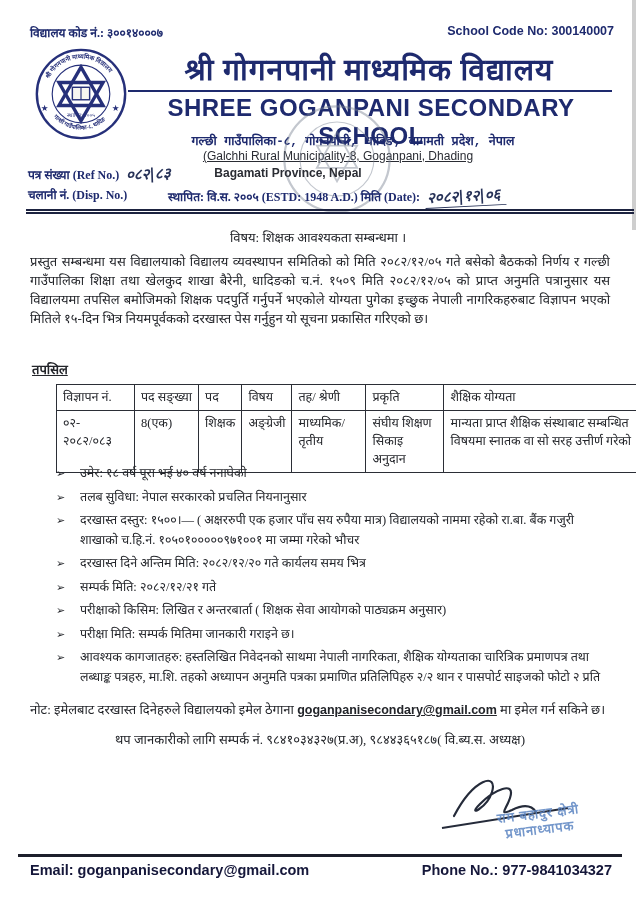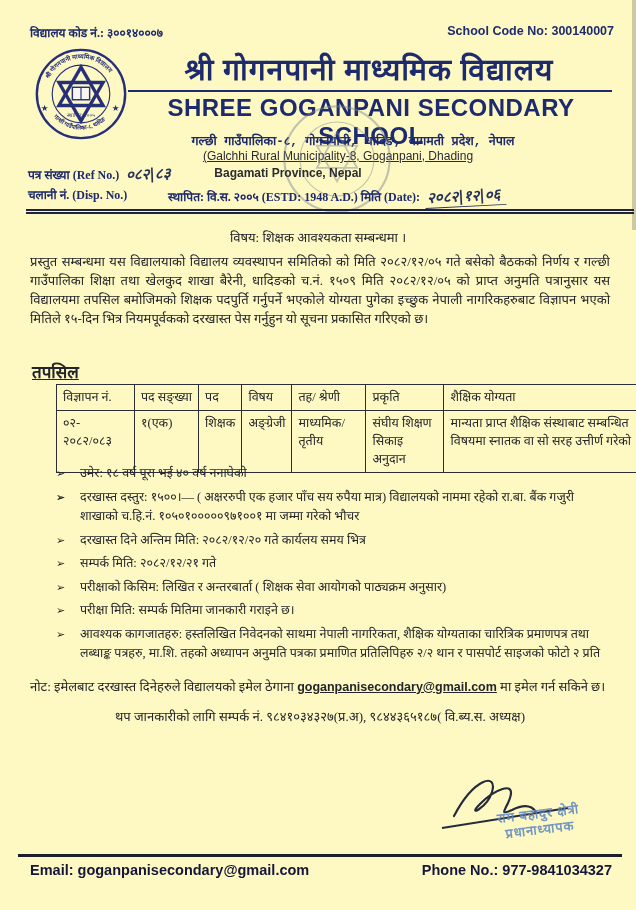--- a/index.html
+++ b/index.html
@@ -1,19 +1,19 @@
 <!DOCTYPE html>
 <html><head>
 <meta charset="utf-8">
 <style>
   * { margin:0; padding:0; box-sizing:border-box; }
   html,body { background:#e9e8e4; }
   .page {
     position:relative; width:636px; height:910px; margin:0 auto;
-    background:#fef9c3; overflow:hidden;
+    background:#ffffff; overflow:hidden;
     font-family:"Liberation Serif","DejaVu Serif",serif; color:#23252a;
   }
   
   .topcodes { position:absolute; top:24px; left:30px; right:22px;
     display:flex; justify-content:space-between; }
   .code-np { font-size:12px; font-weight:bold; color:#1e2a6e; }
   .code-en { font-size:12.5px; font-weight:bold; color:#1e2a6e;
     font-family:"Liberation Sans",sans-serif; }
   .logo { position:absolute; top:46px; left:33px; width:96px; height:96px; }
   .title-np { position:absolute; top:48px; left:112px; right:10px;
@@ -45,21 +45,21 @@
     border-bottom:1.5px solid #273258; padding:0 6px 1px 2px; }
   .double-rule { position:absolute; top:209px; left:26px; right:2px;
     height:5px; border-top:2px solid #1d2340; border-bottom:2px solid #1d2340; }
   .faint-stamp { position:absolute; top:103px; left:281px; width:112px;
     height:112px; opacity:.45; }
   
   .subject { position:absolute; top:228px; left:0; right:0;
     text-align:center; font-size:13px; color:#23252a; }
   .paragraph { position:absolute; top:252px; left:30px; right:26px;
     font-size:13px; line-height:19px; text-align:justify; }
-  .tapasil { position:absolute; top:360px; left:32px; font-size:17px;
+  .tapasil { position:absolute; top:360px; left:32px; font-size:13px;
     font-weight:bold; text-decoration:underline; }
   table.vac { position:absolute; top:384px; left:56px; width:616px;
     border-collapse:collapse; font-size:12.5px; color:#23252a; }
   table.vac th, table.vac td { border:1.5px solid #2b2e36;
     padding:3px 6px 4px 6px; text-align:left; vertical-align:top;
     font-weight:normal; line-height:18px; }
   table.vac th { white-space:nowrap; }
   .c1{width:78px}.c2{width:60px}.c3{width:42px}.c4{width:46px}
   .c5{width:74px}.c6{width:78px}
   .lower { position:absolute; top:464px; left:30px; right:26px; }
@@ -163,34 +163,34 @@
       <th class="c1">विज्ञापन नं.</th>
       <th class="c2">पद सङ्ख्या</th>
       <th class="c3">पद</th>
       <th class="c4">विषय</th>
       <th class="c5">तह/ श्रेणी</th>
       <th class="c6">प्रकृति</th>
       <th>शैक्षिक योग्यता</th>
     </tr>
     <tr>
       <td>०२- २०८२/०८३</td>
-      <td>१(एक)</td>
+      <td>8(एक)</td>
       <td>शिक्षक</td>
       <td>अङ्ग्रेजी</td>
       <td>माध्यमिक/तृतीय</td>
       <td>संघीय शिक्षण सिकाइ अनुदान</td>
       <td>मान्यता प्राप्त शैक्षिक संस्थाबाट सम्बन्धित विषयमा स्नातक वा सो सरह उत्तीर्ण गरेको</td>
     </tr>
   </tbody>
     </table>
 
   <div class="lower">
     <ul class="points">
       <li><span class="arrow">➢</span><span>उमेर: १८ वर्ष पूरा भई ४० वर्ष ननाघेको</span></li>
-      <li><span class="arrow">➢</span></li>
+      <li><span class="arrow">➢</span><span>तलब सुविधा: नेपाल सरकारको प्रचलित नियनानुसार</span></li>
       <li><span class="arrow">➢</span><span>दरखास्त दस्तुर: १५००।— ( अक्षररुपी एक हजार पाँच सय रुपैया मात्र) विद्यालयको नाममा रहेको रा.बा. बैंक गजुरी शाखाको च.हि.नं. १०५०१०००००९७१००१ मा जम्मा गरेको भौचर</span></li>
       <li><span class="arrow">➢</span><span>दरखास्त दिने अन्तिम मिति: २०८२/१२/२० गते कार्यलय समय भित्र</span></li>
       <li><span class="arrow">➢</span><span>सम्पर्क मिति: २०८२/१२/२१ गते</span></li>
       <li><span class="arrow">➢</span><span>परीक्षाको किसिम: लिखित र अन्तरबार्ता ( शिक्षक सेवा आयोगको पाठ्यक्रम अनुसार)</span></li>
       <li><span class="arrow">➢</span><span>परीक्षा मिति: सम्पर्क मितिमा जानकारी गराइने छ।</span></li>
       <li><span class="arrow">➢</span><span>आवश्यक कागजातहरु: हस्तलिखित निवेदनको साथमा नेपाली नागरिकता, शैक्षिक योग्यताका चारित्रिक प्रमाणपत्र तथा लब्धाङ्क पत्रहरु, मा.शि. तहको अध्यापन अनुमति पत्रका प्रमाणित प्रतिलिपिहरु २/२ थान र पासपोर्ट साइजको फोटो २ प्रति</span></li>
     </ul>
     <div class="note">
       <span>नोट: इमेलबाट दरखास्त दिनेहरुले विद्यालयको इमेल ठेगाना </span><span class="email">goganpanisecondary@gmail.com</span><span> मा इमेल गर्न सकिने छ।</span>
     </div>

